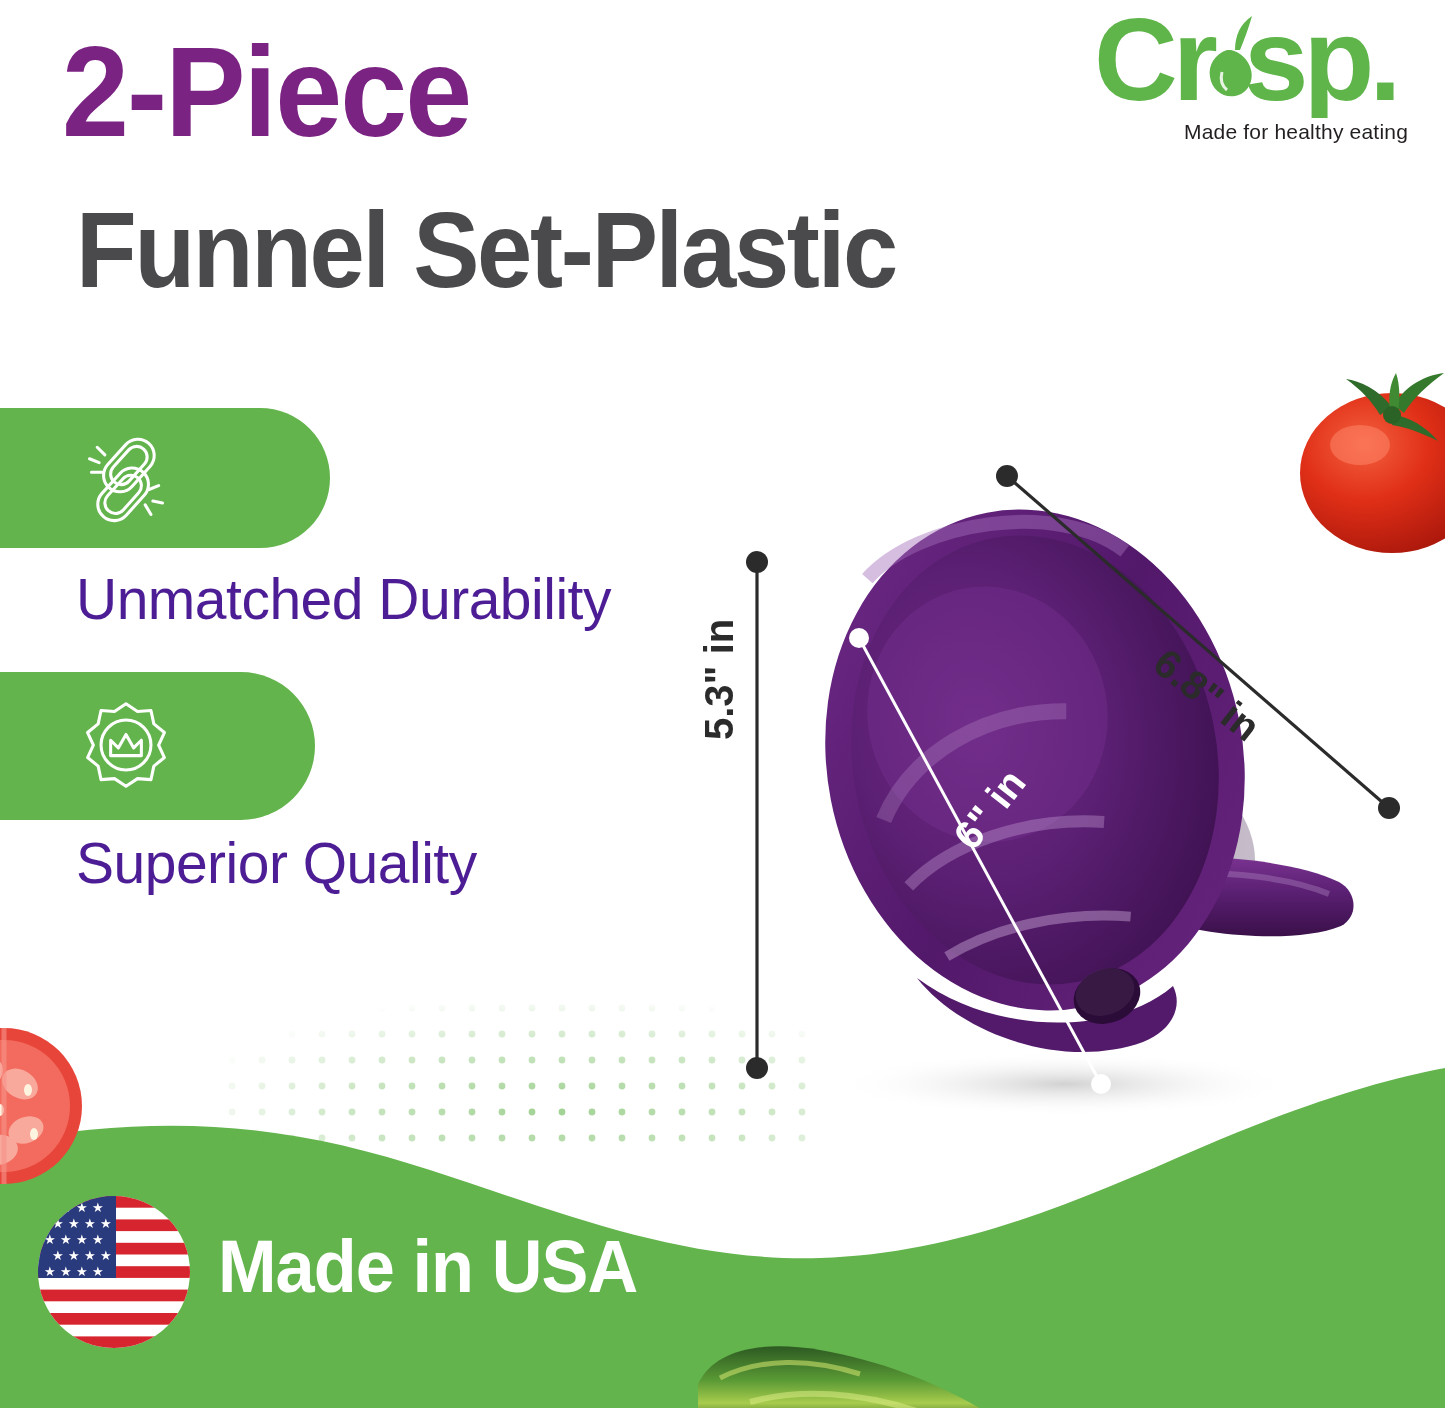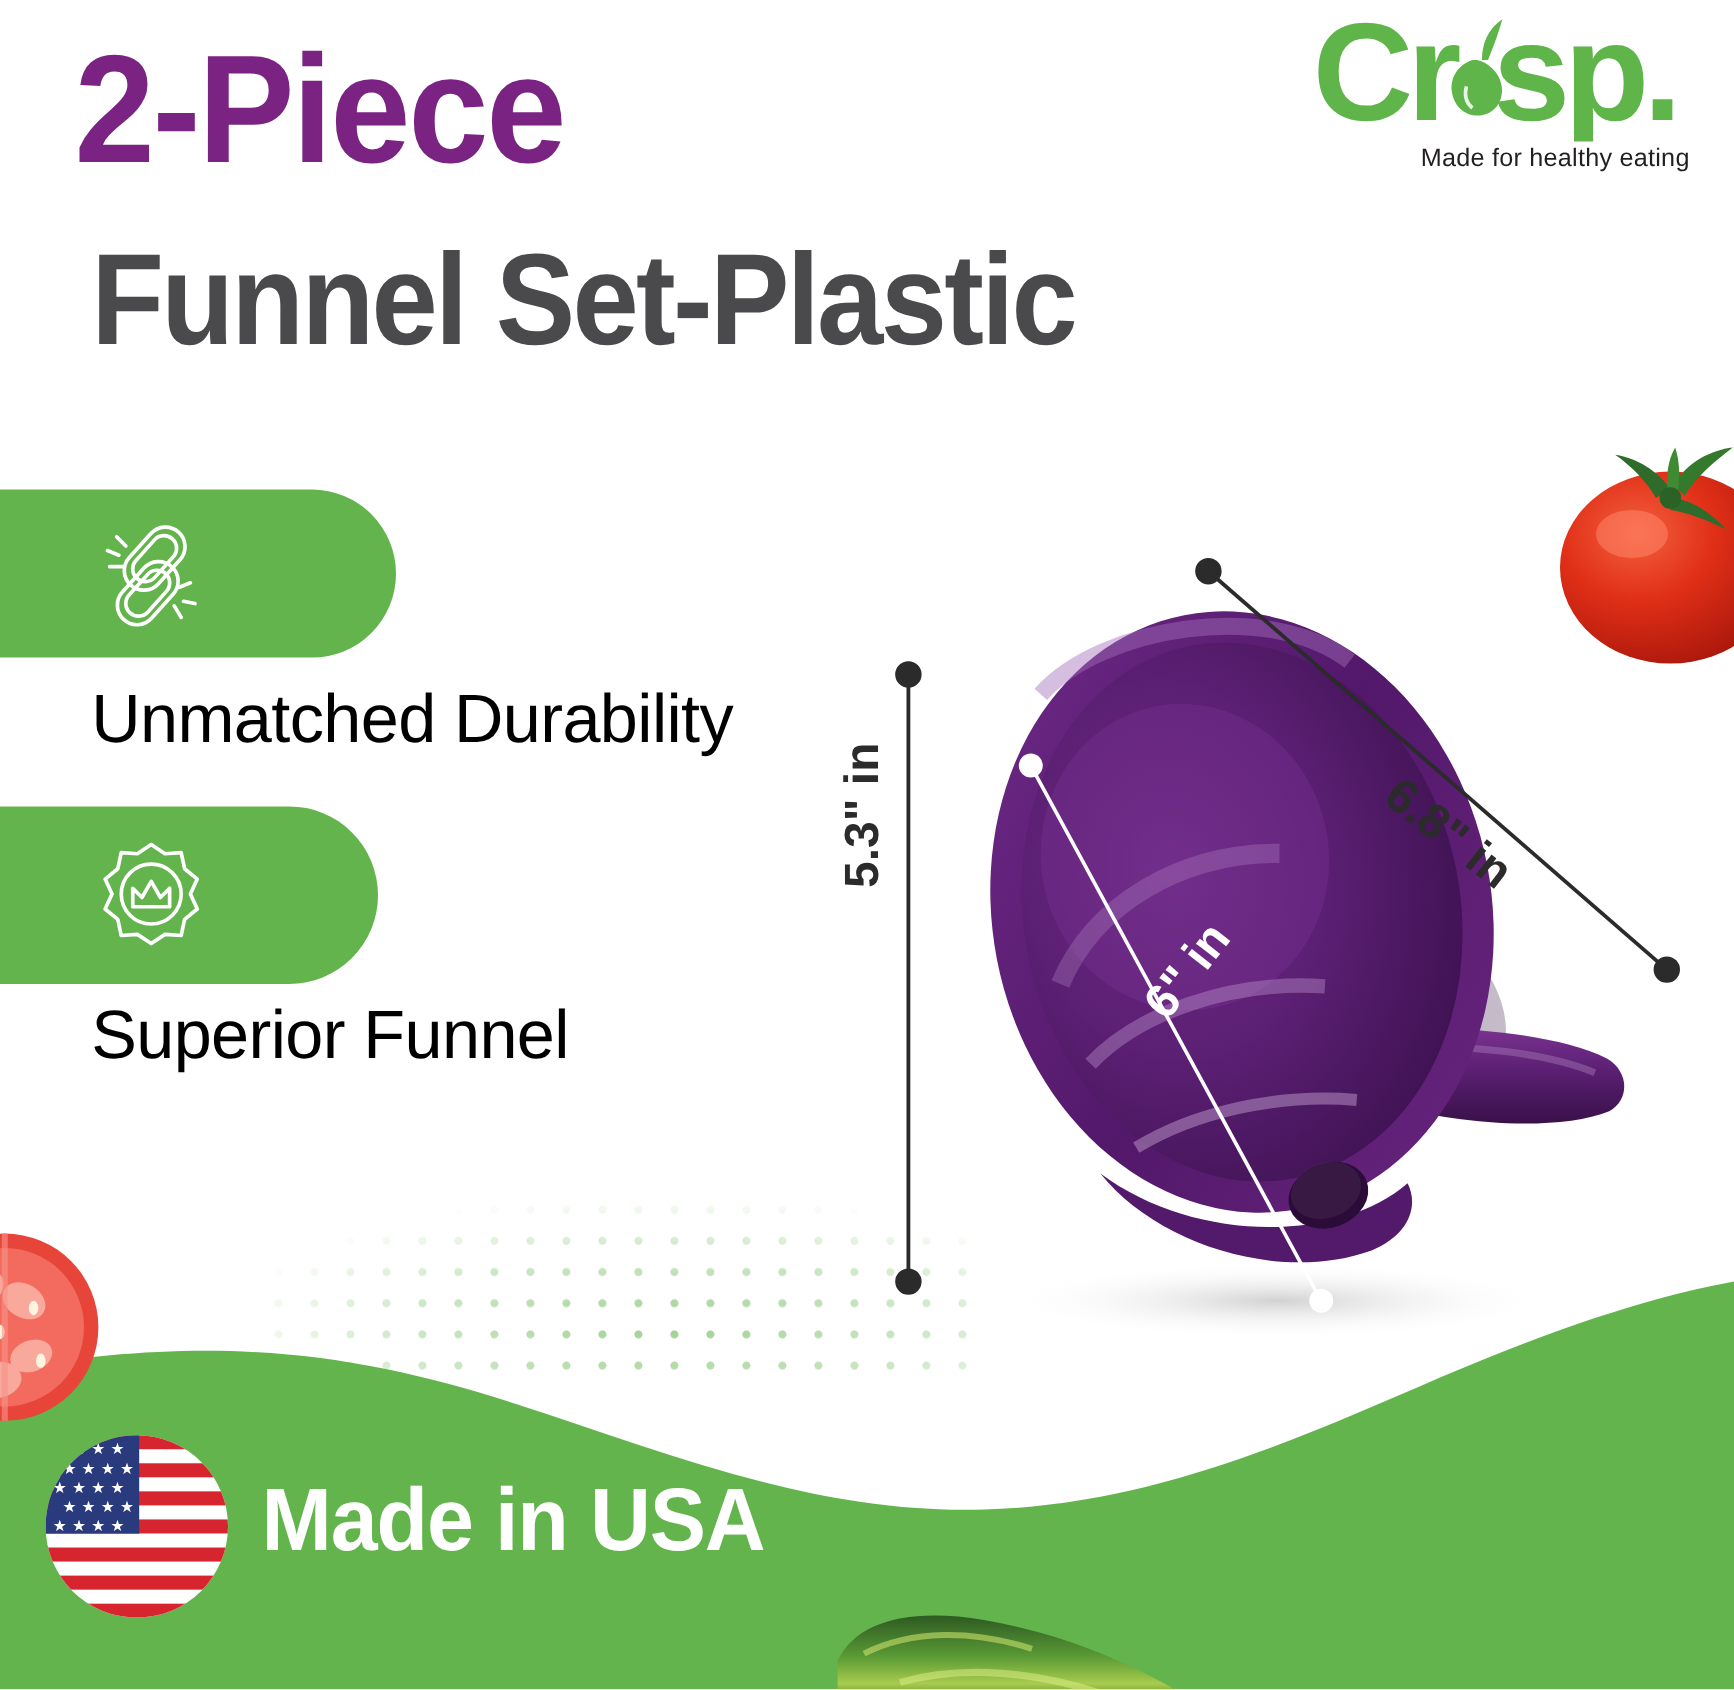--- a/index.html
+++ b/index.html
@@ -44,21 +44,21 @@
     position:absolute; left:0;
     background:#63b44c;
     border-radius:0 90px 90px 0;
     display:flex; align-items:center;
   }
   .pill.p0 { top:408px; width:330px; height:140px; }
   .pill.p1 { top:672px; width:315px; height:148px; }
   .pill-icon { position:absolute; left:78px; top:50%; transform:translateY(-50%); width:96px; height:96px; }
   .feat-label {
     position:absolute; left:76px;
-    font-size:57px; color:#000000; letter-spacing:-.5px; white-space:nowrap;
+    font-size:57px; color:#4c1d95; letter-spacing:-.5px; white-space:nowrap;
     font-family:"Liberation Sans", sans-serif; font-weight:400;
   }
   .feat-label.f0 { top:566px; }
   .feat-label.f1 { top:830px; }
 
   
   .dots { position:absolute; left:225px; top:975px; width:600px; height:185px; }
 
   
   .product { position:absolute; left:735px; top:430px; width:710px; height:720px; }
@@ -199,21 +199,21 @@
 
   <div class="pill p1">
     <svg class="pill-icon" viewBox="0 0 100 100">
       <g stroke="#ffffff" stroke-width="3.2" fill="none" stroke-linejoin="round" stroke-linecap="round">
         <path d="M50 6 L62 14 L76 13 L79 27 L90 36 L84 49 L90 62 L79 71 L76 85 L62 84 L50 92 L38 84 L24 85 L21 71 L10 62 L16 49 L10 36 L21 27 L24 13 L38 14 Z"></path>
         <circle cx="50" cy="49" r="26"></circle>
         <path d="M34 60 L34 44 L42 52 L50 38 L58 52 L66 44 L66 60 Z"></path>
       </g>
     </svg>
   </div>
-  <div class="feat-label f1">Superior Funnel</div>
+  <div class="feat-label f1">Superior Quality</div>
 
   <svg class="product" viewBox="0 0 710 720">
     <defs>
       <radialGradient id="bowl" cx="36%" cy="40%" r="72%">
         <stop offset="0%" stop-color="#6d2b85"></stop>
         <stop offset="48%" stop-color="#5b1f73"></stop>
         <stop offset="100%" stop-color="#3d1150"></stop>
       </radialGradient>
       <linearGradient id="rimg" x1="0" y1="0" x2="1" y2="1">
         <stop offset="0%" stop-color="#6f2a88"></stop>

